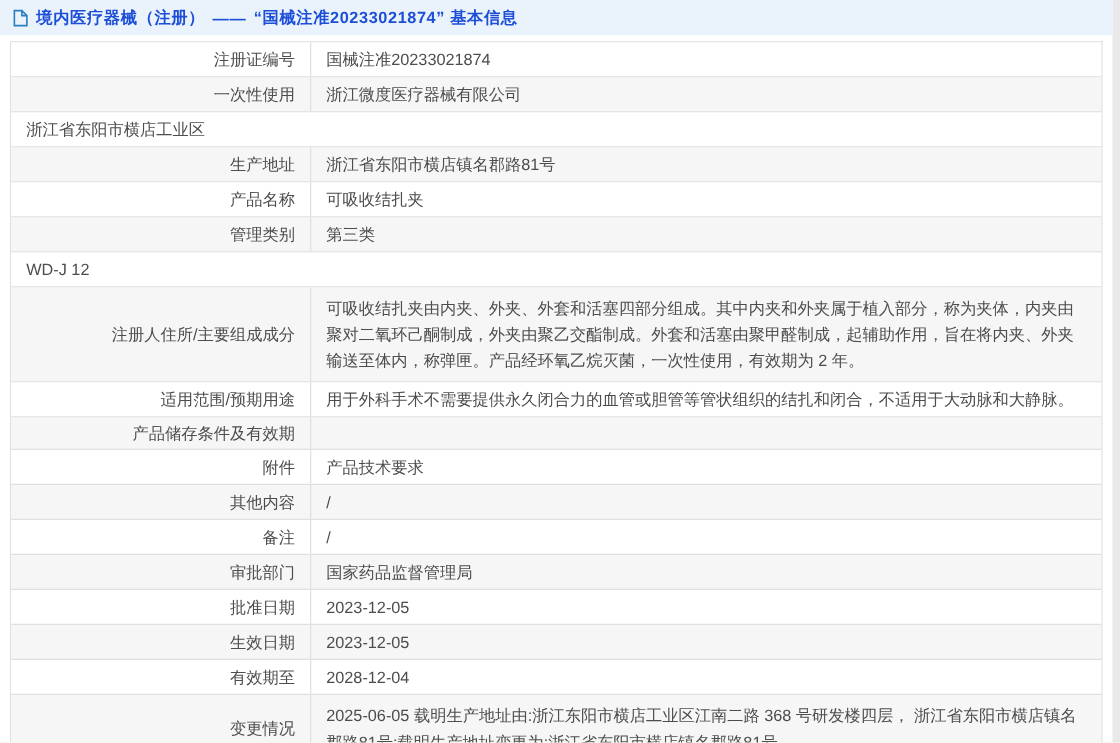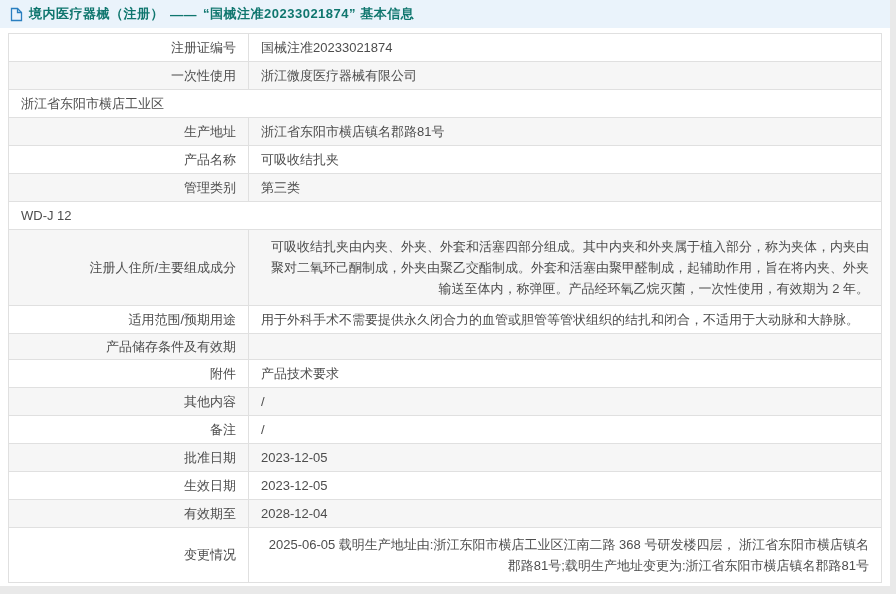--- a/index.html
+++ b/index.html
@@ -16,21 +16,21 @@
   }
   .header-bar {
     height: 28px;
     background: #eaf3fb;
     display: flex;
     align-items: center;
     padding: 0 10px;
     gap: 6px;
   }
   .header-bar .title-text {
-    color: #0f766e;
+    color: #1d4ed8;
     font-size: 13px;
     font-weight: bold;
     letter-spacing: 0.5px;
     white-space: nowrap;
   }
   .doc-icon { display: inline-flex; align-items: center; }
   .info-table {
     margin: 5px 8px 0 8px;
     border: 1px solid #e0e0e0;
     border-bottom: none;
@@ -54,21 +54,21 @@
     border-right: 1px solid #e0e0e0;
     gap: 3px;
   }
   .cell.value {
     flex: 1;
     padding: 3px 12px 3px 12px;
     line-height: 21px;
     text-align: left;
     align-items: center;
   }
-  .row.tall3 .cell.value, .row.tall2 .cell.value { padding-top: 6px; padding-bottom: 6px; text-align: right; }
+  .row.tall3 .cell.value, .row.tall2 .cell.value { padding-top: 6px; padding-bottom: 6px; }
   .row.tall3 { min-height: 66px; }
   .row.tall2 { min-height: 46px; }
 </style>
 </head>
 <body>
 
 <div class="page">
 
   <div class="header-bar">
     <span class="doc-icon">
@@ -140,20 +140,24 @@
     <div class="row">
       <div class="cell label">其他内容</div>
       <div class="cell value">/</div>
     </div>
 
     <div class="row">
       <div class="cell label">备注</div>
       <div class="cell value">/</div>
     </div>
 
+    <div class="row">
+      <div class="cell label">审批部门</div>
+      <div class="cell value">国家药品监督管理局</div>
+    </div>
 
     <div class="row">
       <div class="cell label">批准日期</div>
       <div class="cell value">2023-12-05</div>
     </div>
 
     <div class="row">
       <div class="cell label">生效日期</div>
       <div class="cell value">2023-12-05</div>
     </div>

